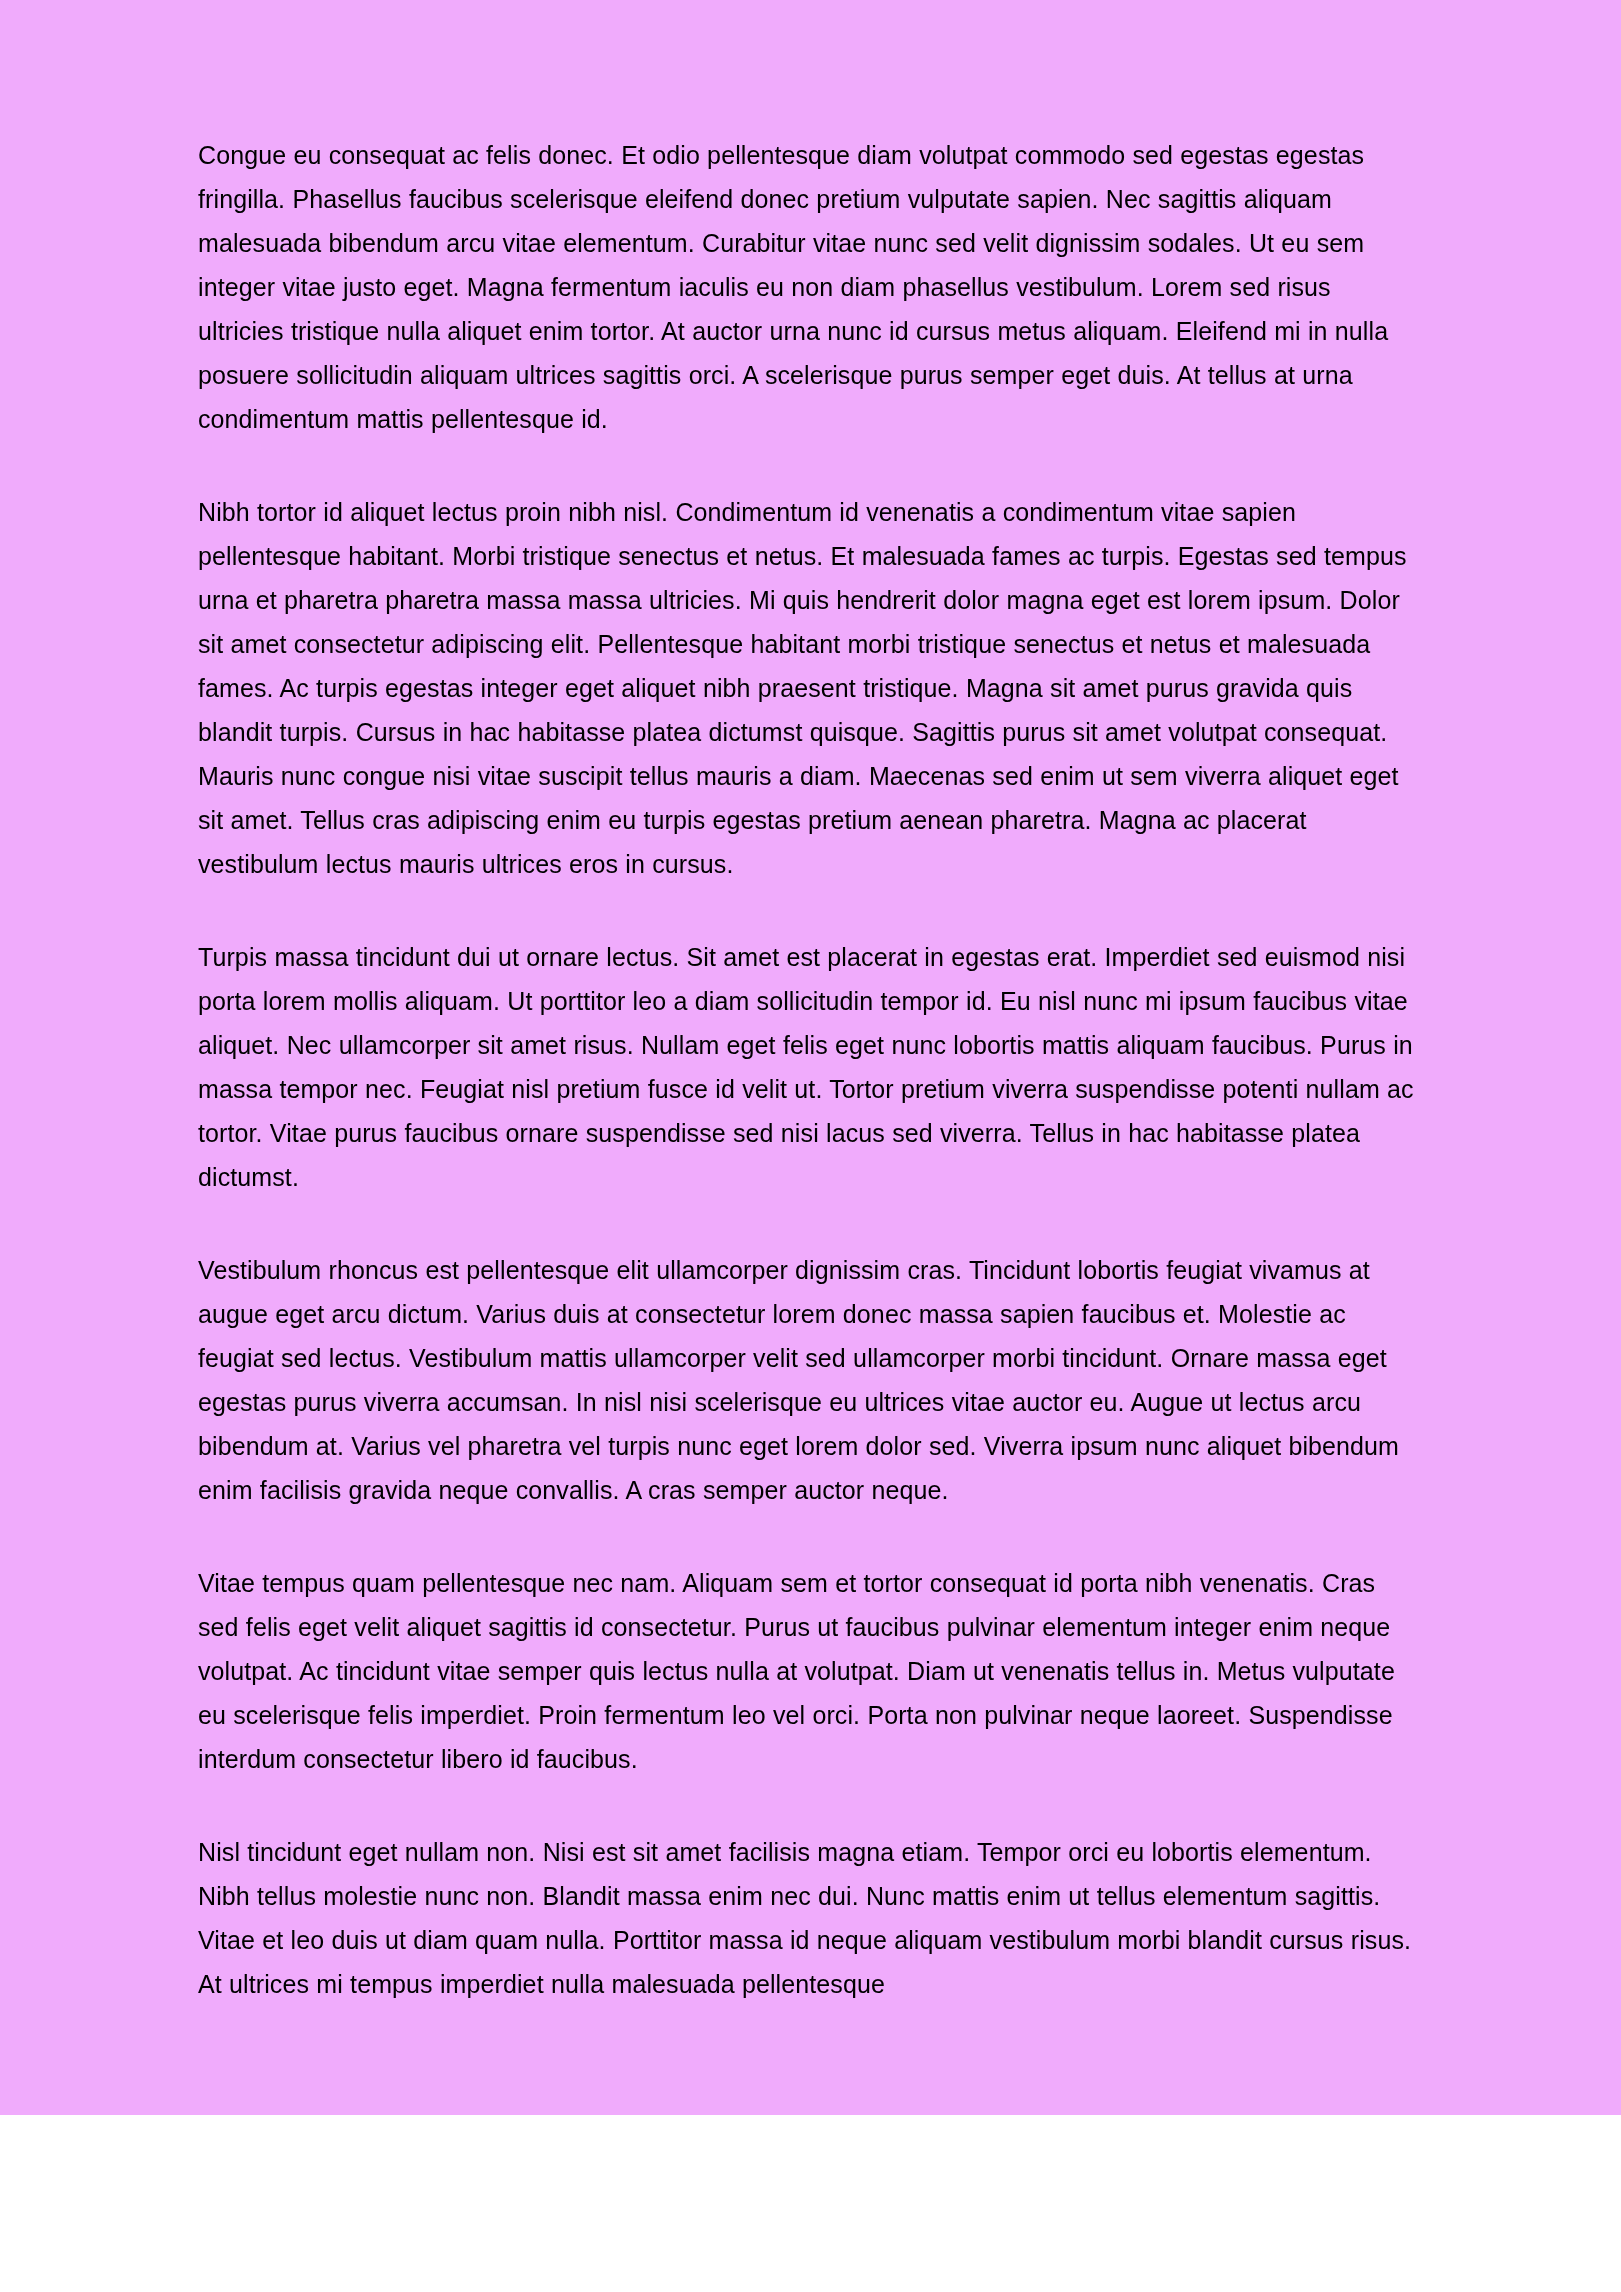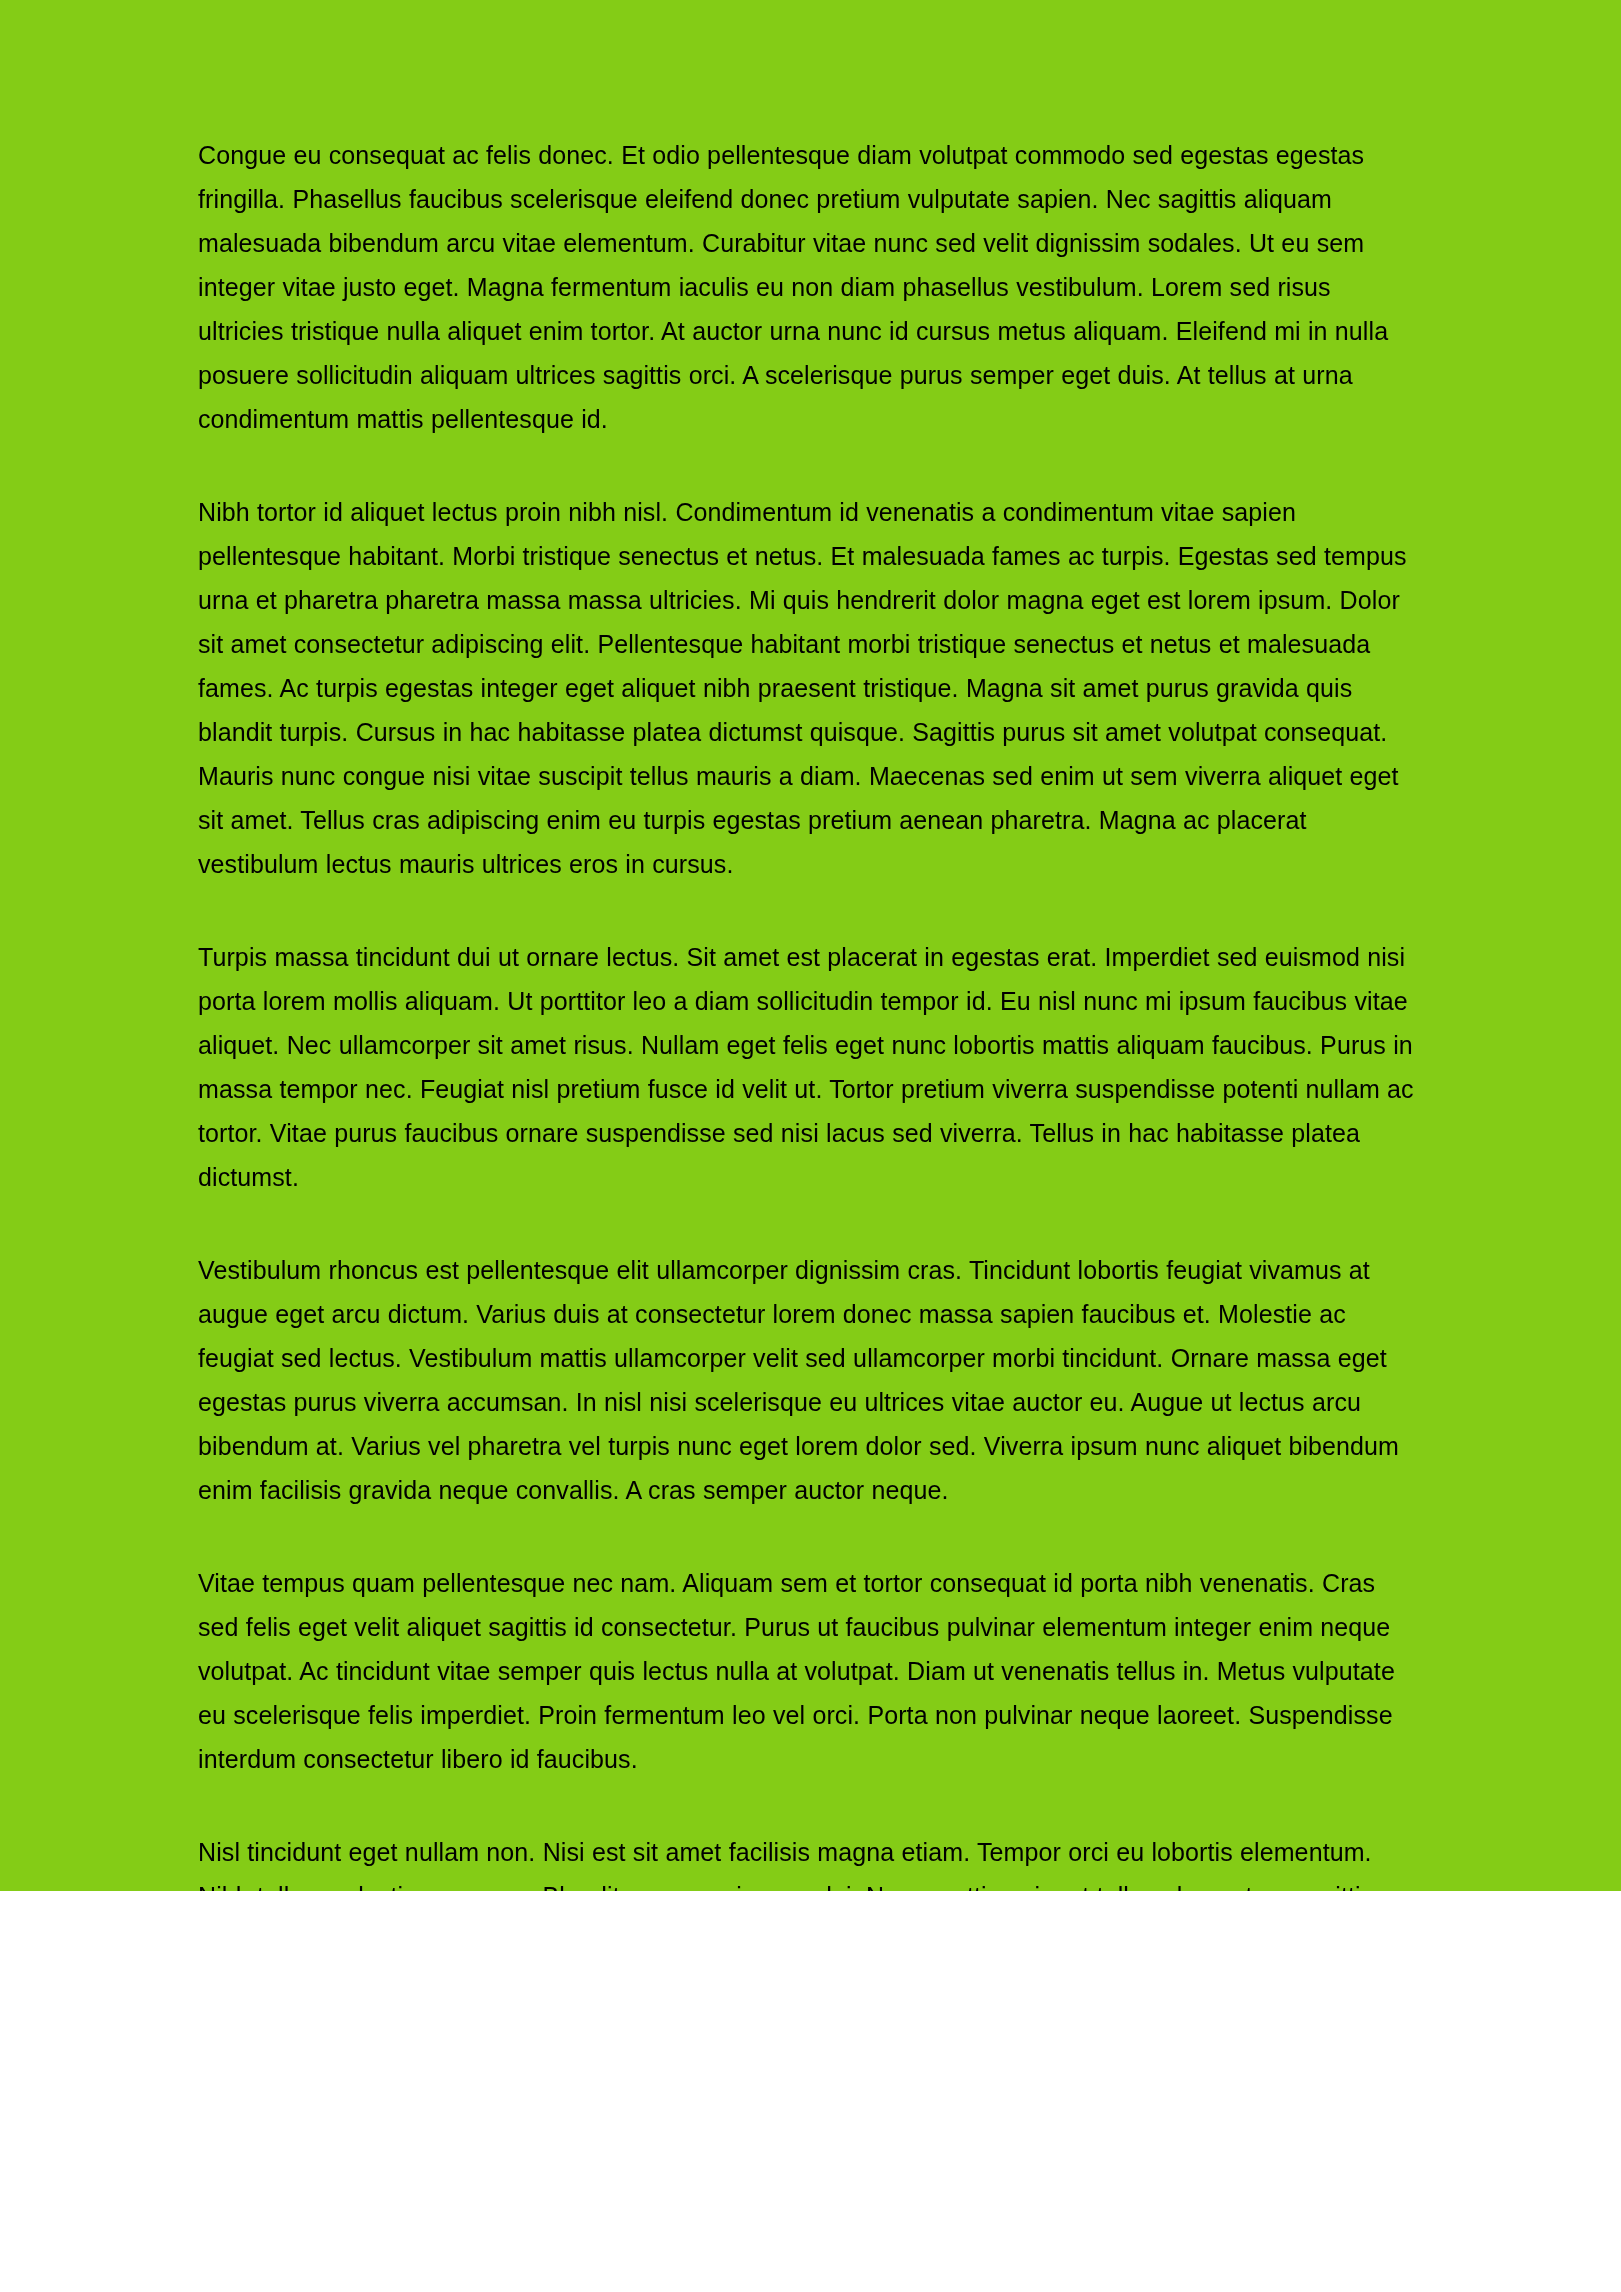--- a/index.html
+++ b/index.html
@@ -5,22 +5,22 @@
   html, body {
     margin: 0;
     padding: 0;
     background: #ffffff;
   }
   body {
     font-family: "Liberation Serif", serif;
   }
   .page {
     width: 1621px;
-    height: 1891px;
-    background: #84cc16;
+    height: 2115px;
+    background: #f0abfc;
     box-sizing: border-box;
     padding: 133px 198px 0 198px;
     position: relative;
     overflow: hidden;
   }
   .doc-body {
     width: 1225px;
   }
   .para {
     font-family: "Liberation Sans", sans-serif;

